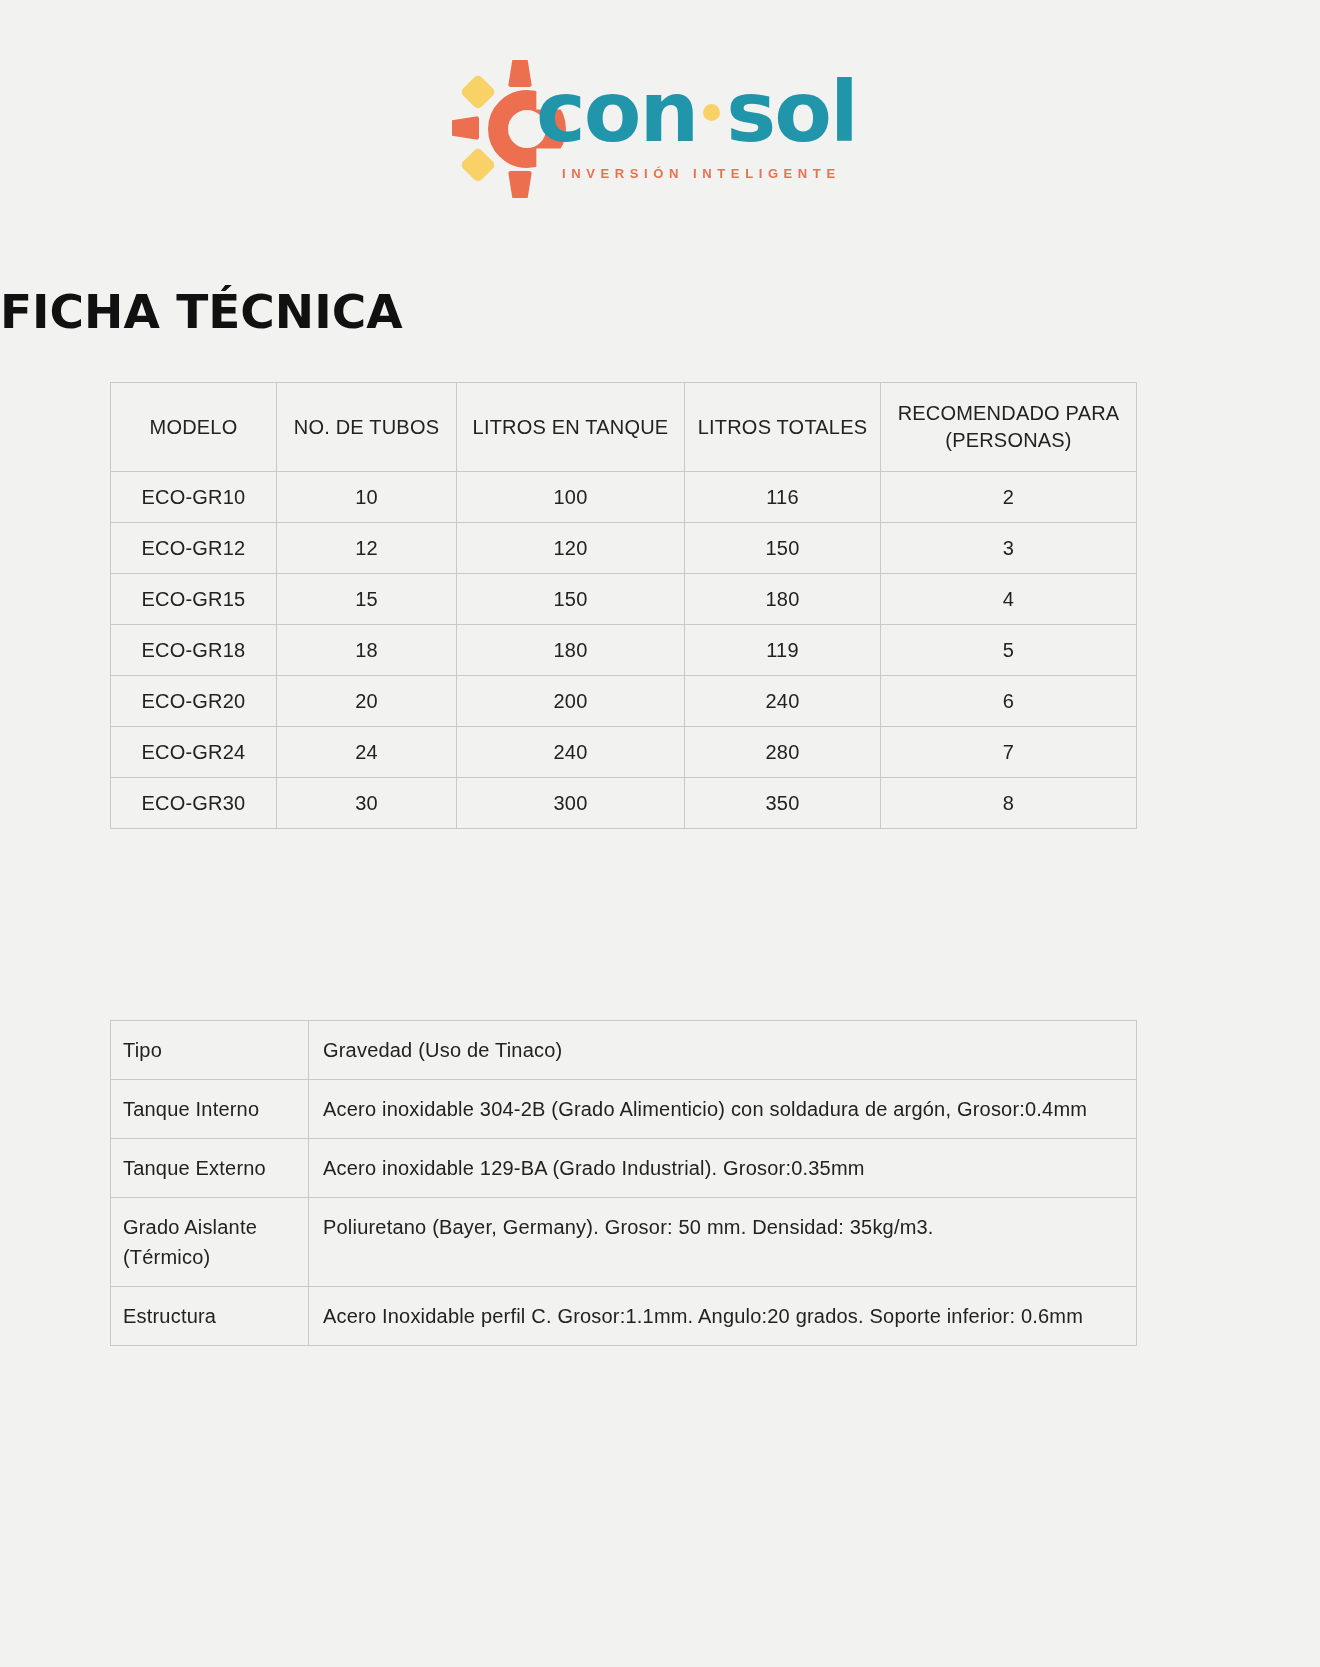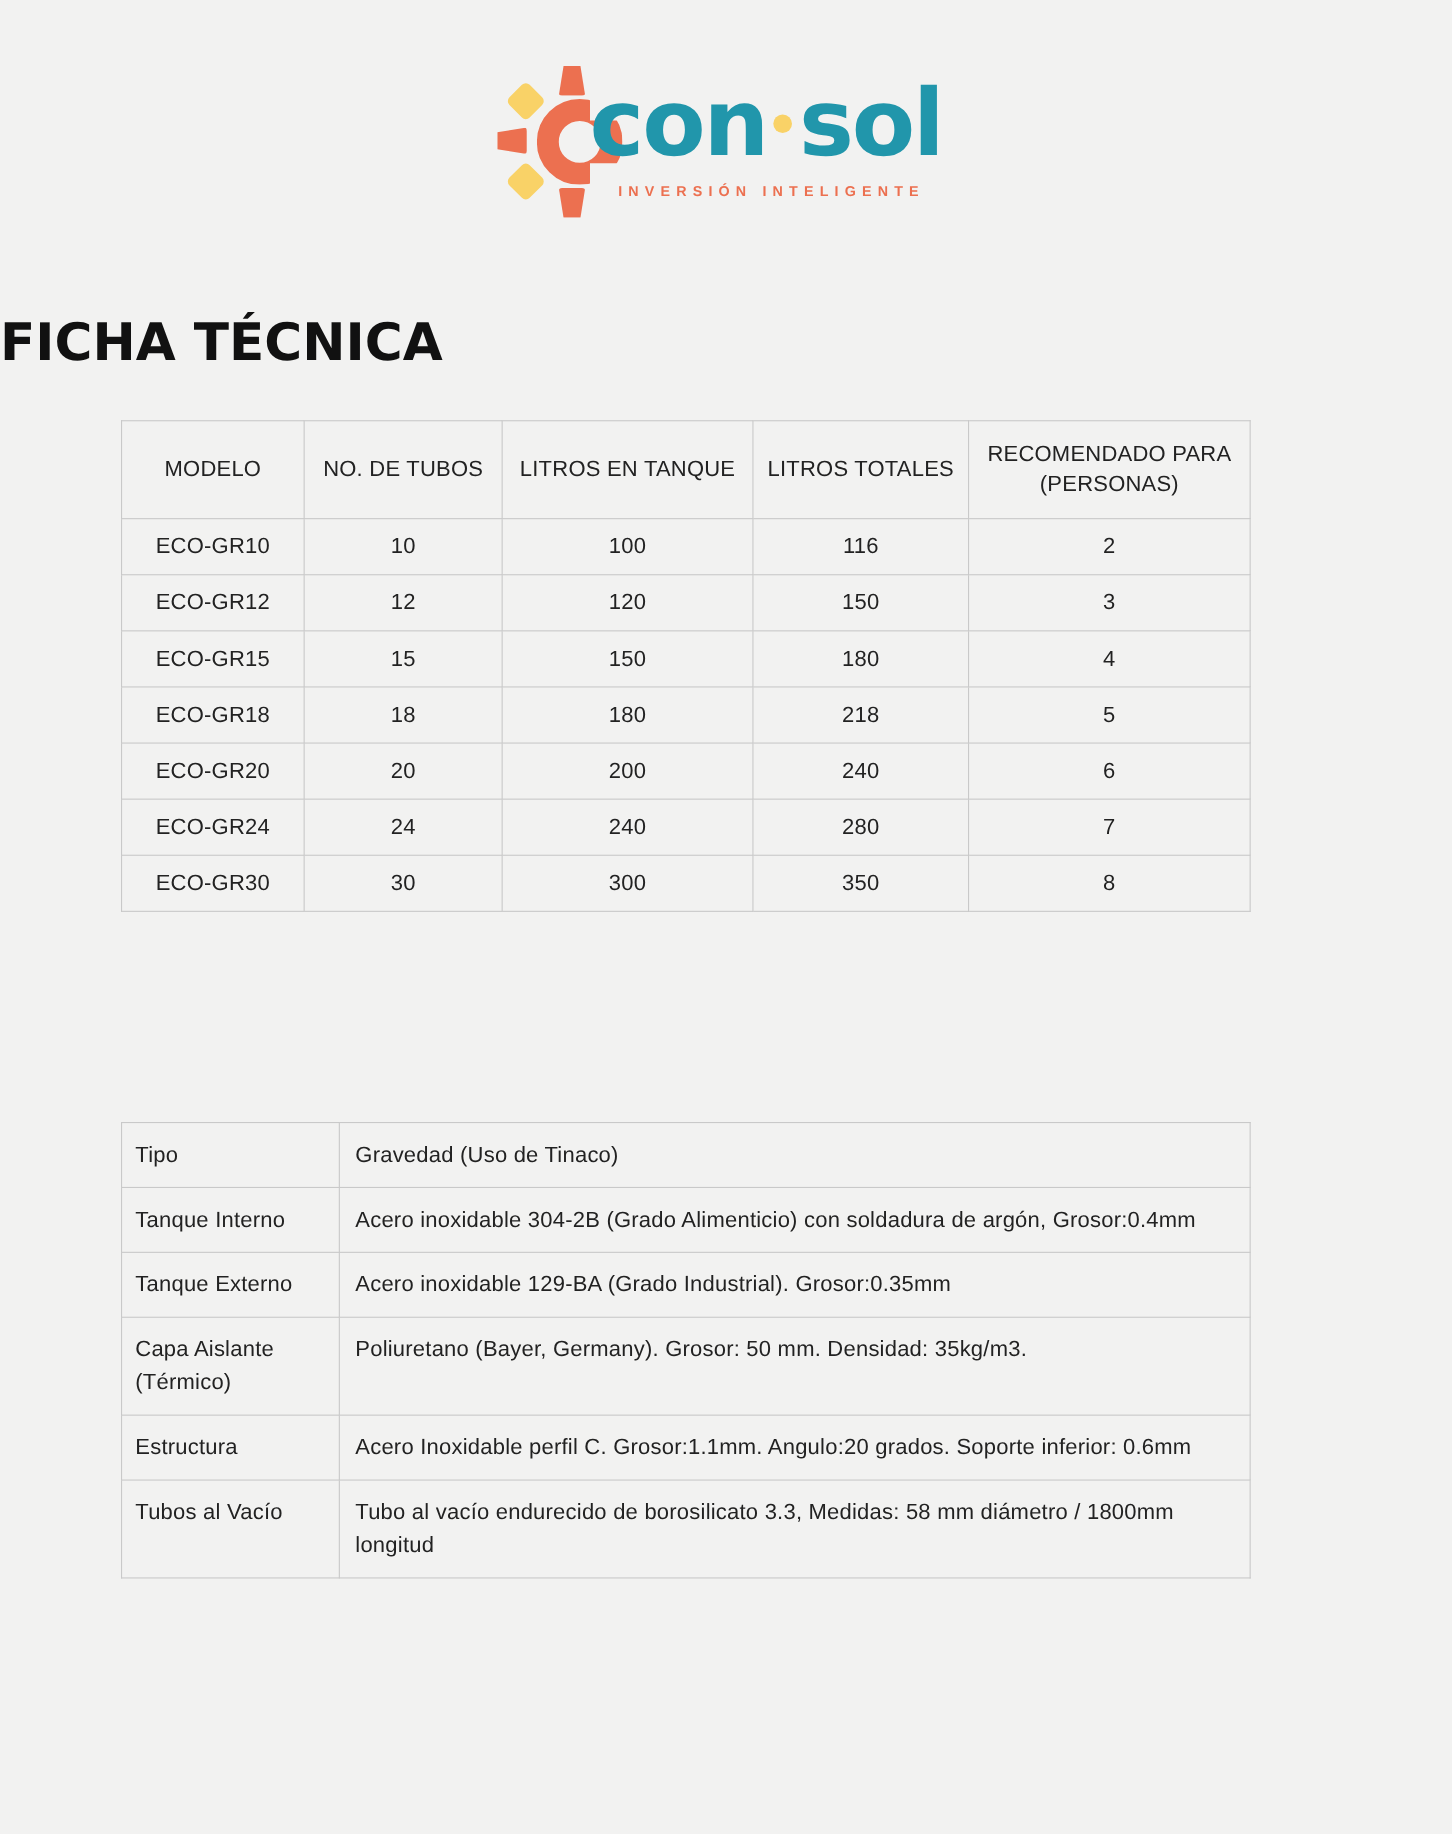--- a/index.html
+++ b/index.html
@@ -260,21 +260,21 @@
         <td>ECO-GR15</td>
         <td>15</td>
         <td>150</td>
         <td>180</td>
         <td>4</td>
       </tr>
       <tr>
         <td>ECO-GR18</td>
         <td>18</td>
         <td>180</td>
-        <td>218</td>
+        <td>119</td>
         <td>5</td>
       </tr>
       <tr>
         <td>ECO-GR20</td>
         <td>20</td>
         <td>200</td>
         <td>240</td>
         <td>6</td>
       </tr>
       <tr>
@@ -307,27 +307,23 @@
       </tr>
       <tr>
         <td class="label">Tanque Interno</td>
         <td class="value">Acero inoxidable 304-2B (Grado Alimenticio) con soldadura de argón, Grosor:0.4mm</td>
       </tr>
       <tr>
         <td class="label">Tanque Externo</td>
         <td class="value">Acero inoxidable 129-BA (Grado Industrial). Grosor:0.35mm</td>
       </tr>
       <tr>
-        <td class="label">Capa Aislante (Térmico)</td>
+        <td class="label">Grado Aislante (Térmico)</td>
         <td class="value">Poliuretano (Bayer, Germany). Grosor: 50 mm. Densidad: 35kg/m3.</td>
       </tr>
       <tr>
         <td class="label">Estructura</td>
         <td class="value">Acero Inoxidable perfil C. Grosor:1.1mm. Angulo:20 grados. Soporte inferior: 0.6mm</td>
       </tr>
-      <tr>
-        <td class="label">Tubos al Vacío</td>
-        <td class="value">Tubo al vacío endurecido de borosilicato 3.3, Medidas: 58 mm diámetro / 1800mm longitud</td>
-      </tr>
     </tbody>
   </table>
 
 </div>
 
 </body></html>

